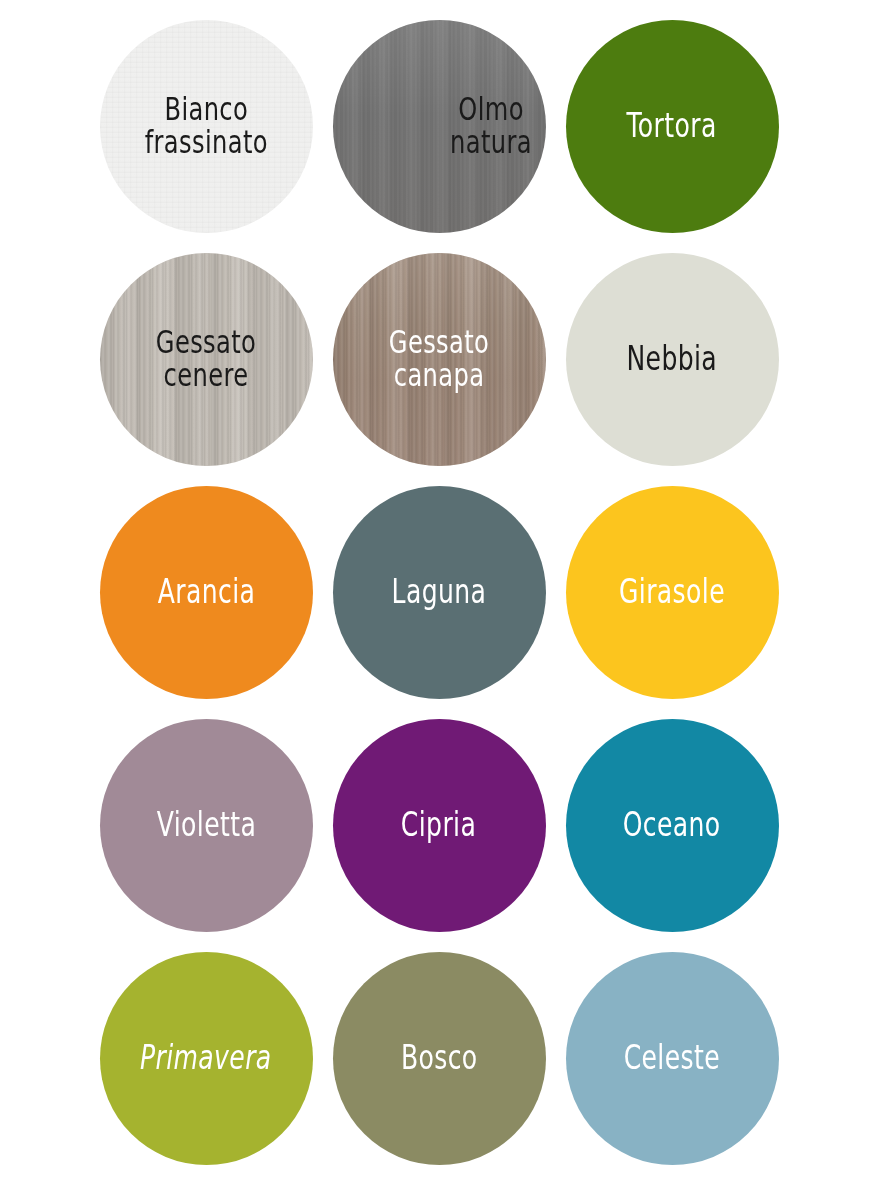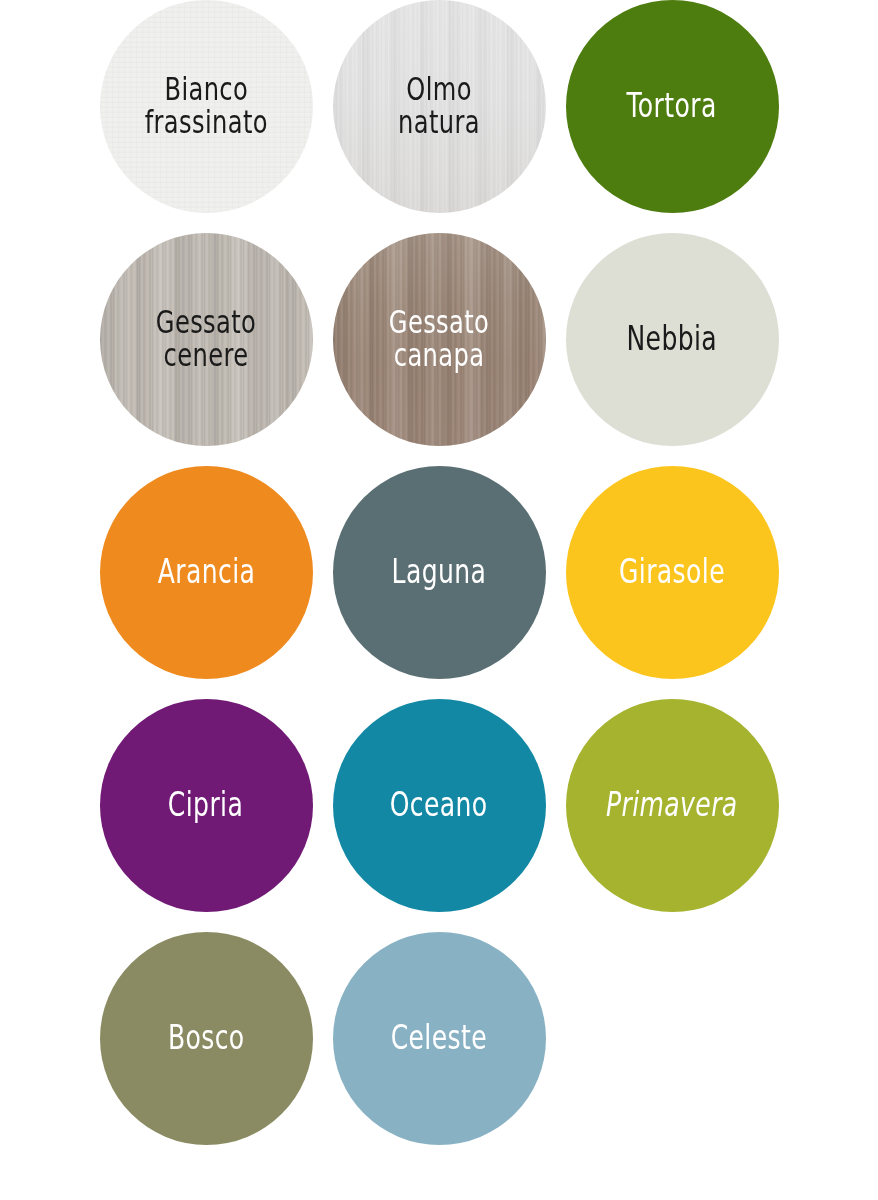--- a/index.html
+++ b/index.html
@@ -18,20 +18,21 @@
     position: relative;
     width: 878px;
     height: 1200px;
     display: grid;
     grid-template-columns: repeat(3, 213px);
     grid-template-rows: repeat(5, 213px);
     column-gap: 20px;
     row-gap: 20px;
     justify-content: center;
     align-content: start;
+    padding-top: 20px;
     box-sizing: border-box;
   }
 
   .swatch {
     position: relative;
     width: 213px;
     height: 213px;
     border-radius: 50%;
     overflow: hidden;
     display: flex;
@@ -140,21 +141,21 @@
 </style>
 </head>
 <body>
 
 <div id="palette-grid" style="background: rgb(255, 255, 255);">
     <div class="swatch" style="background: rgb(240, 240, 239);">
       <div class="swatch-texture tex-paper"></div>
       <div class="swatch-label two-line" style="color: rgb(26, 26, 26);">Bianco
 frassinato</div>
     </div>
-    <div class="swatch" style="background: #e5e5e5;">
+    <div class="swatch" style="background: #737373; justify-content: flex-end;">
       <div class="swatch-texture tex-wood-fine"></div>
       <div class="swatch-texture tex-band-olmo"></div>
       <div class="swatch-label two-line" style="color: rgb(26, 26, 26);">Olmo
 natura</div>
     </div>
     <div class="swatch" style="background: #4d7c0f;">
       <div class="swatch-texture tex-none"></div>
       <div class="swatch-label" style="color: rgb(255, 255, 255);">Tortora</div>
     </div>
     <div class="swatch" style="background: rgb(195, 189, 181);">
@@ -177,20 +178,24 @@
       <div class="swatch-label" style="color: rgb(255, 255, 255);">Arancia</div>
     </div>
     <div class="swatch" style="background: rgb(90, 111, 115);">
       <div class="swatch-texture tex-none"></div>
       <div class="swatch-label" style="color: rgb(255, 255, 255);">Laguna</div>
     </div>
     <div class="swatch" style="background: rgb(252, 197, 30);">
       <div class="swatch-texture tex-none"></div>
       <div class="swatch-label" style="color: rgb(255, 255, 255);">Girasole</div>
     </div>
+    <div class="swatch" style="background: rgb(161, 138, 151);">
+      <div class="swatch-texture tex-none"></div>
+      <div class="swatch-label" style="color: rgb(255, 255, 255);">Violetta</div>
+    </div>
     <div class="swatch" style="background: #701a75;">
       <div class="swatch-texture tex-none"></div>
       <div class="swatch-label" style="color: rgb(255, 255, 255);">Cipria</div>
     </div>
     <div class="swatch" style="background: rgb(18, 136, 164);">
       <div class="swatch-texture tex-none"></div>
       <div class="swatch-label" style="color: rgb(255, 255, 255);">Oceano</div>
     </div>
     <div class="swatch" style="background: rgb(165, 179, 47); font-style: italic;">
       <div class="swatch-texture tex-none"></div>

